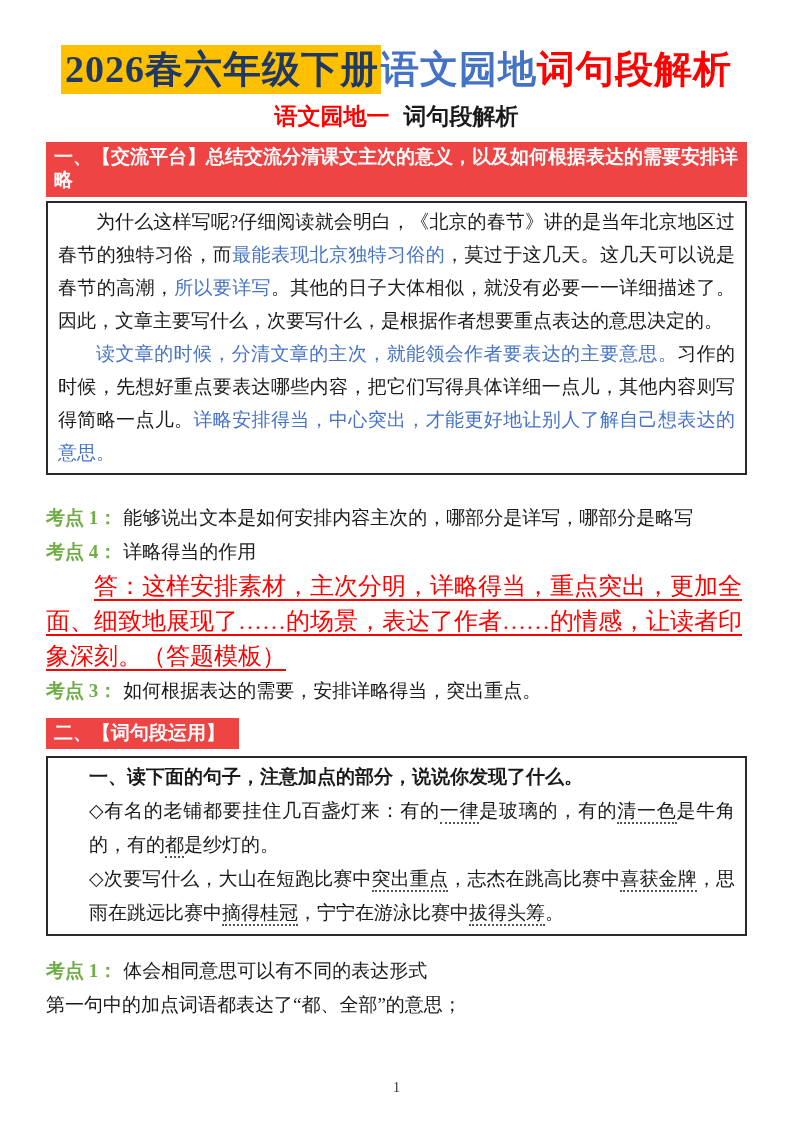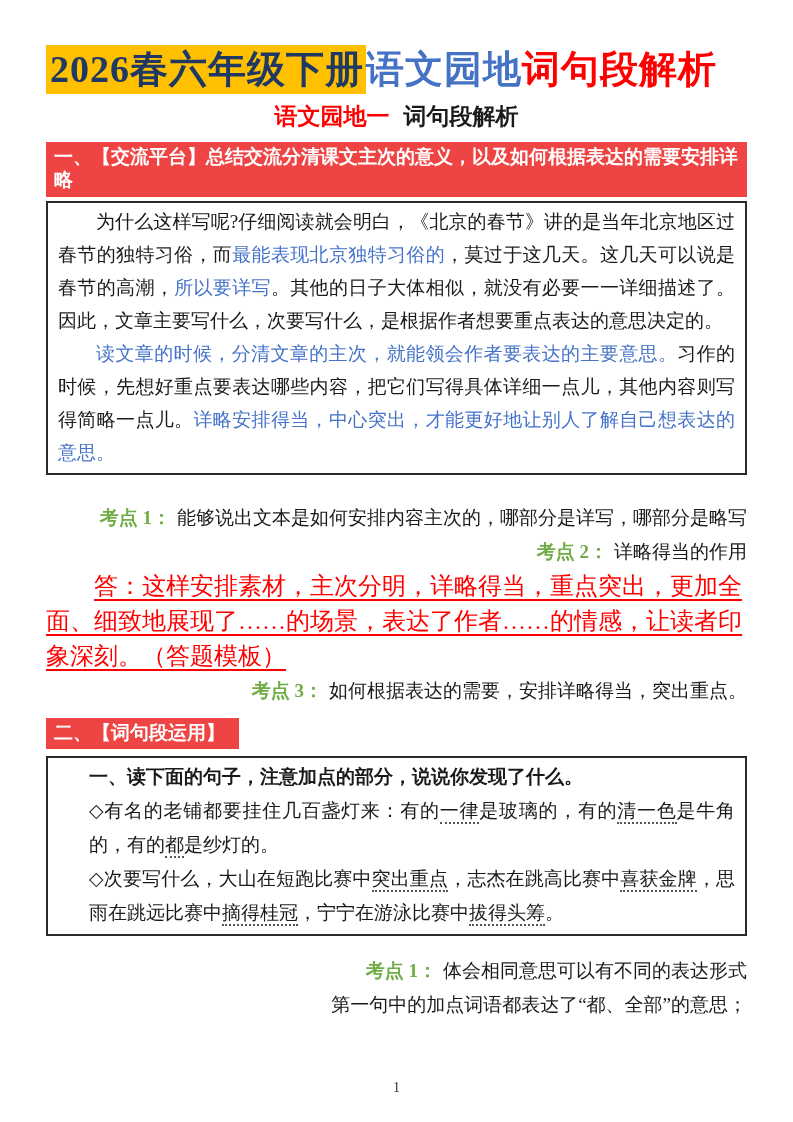--- a/index.html
+++ b/index.html
@@ -8,21 +8,21 @@
     width:793px;height:1122px;
     box-sizing:border-box;
     padding:46px 46px 0 46px;
     background:#ffffff;
     font-family:"Liberation Serif","DejaVu Serif",serif;
     color:#1a1a1a;
     overflow:hidden;
   }
   
   .title{
-    margin:0;
+    margin:0;text-align:center;
     font-size:38px;font-weight:bold;line-height:1.25;
     letter-spacing:1px;white-space:nowrap;
   }
   .t-hl{background:#FFC000;color:#1F3864;padding:3px 2px 4px 4px;}
   .t-blue{color:#4472C4;}
   .t-red{color:#FF0000;}
   .subtitle{
     margin-top:9px;text-align:center;
     font-size:23px;font-weight:bold;line-height:1.2;
   }
@@ -47,21 +47,21 @@
   .indent{text-indent:2em;}
   .blue{color:#4673C8;}
   .box2{margin-top:7px;line-height:34px;padding-left:41px;}
   .bold-head{font-weight:bold;}
   .dots{
     border-bottom:2px dotted #555;
     padding-bottom:1px;
   }
   
   .kd-block{margin-top:26px;}
-  .kd{margin:0;font-size:19px;line-height:34px;text-align:right;}
+  .kd{margin:0;font-size:19px;line-height:34px;}
   .kd-label{color:#70AD47;font-weight:bold;margin-right:6px;}
   .answer{
     margin:0;font-size:24px;line-height:35px;
     color:#FF0000;text-indent:2em;
     text-decoration:underline;
     text-underline-offset:5px;
   }
   .kd-after-box{margin-top:18px;}
   
   .page-num{
@@ -80,21 +80,21 @@
 
   <div class="sec-bar">一、【交流平台】总结交流分清课文主次的意义，以及如何根据表达的需要安排详略</div>
 
   <div class="content-box">
     <p class="indent"><span>为什么这样写呢?仔细阅读就会明白，《北京的春节》讲的是当年北京地区过春节的独特习俗，而</span><span class="blue">最能表现北京独特习俗的</span><span>，莫过于这几天。这几天可以说是春节的高潮，</span><span class="blue">所以要详写</span><span>。其他的日子大体相似，就没有必要一一详细描述了。因此，文章主要写什么，次要写什么，是根据作者想要重点表达的意思决定的。</span></p>
     <p class="indent"><span class="blue">读文章的时候，分清文章的主次，就能领会作者要表达的主要意思。</span><span>习作的时候，先想好重点要表达哪些内容，把它们写得具体详细一点儿，其他内容则写得简略一点儿。</span><span class="blue">详略安排得当，中心突出，才能更好地让别人了解自己想表达的意思。</span></p>
   </div>
 
   <div class="kd-block">
     <p class="kd"><span class="kd-label">考点 1：</span><span>能够说出文本是如何安排内容主次的，哪部分是详写，哪部分是略写</span></p>
-    <p class="kd"><span class="kd-label">考点 2：</span><span>详略得当的作用</span></p>
+    <p class="kd"><span class="kd-label">考点 4：</span><span>详略得当的作用</span></p>
     <p class="answer">答：这样安排素材，主次分明，详略得当，重点突出，更加全面、细致地展现了……的场景，表达了作者……的情感，让读者印象深刻。（答题模板）</p>
     <p class="kd"><span class="kd-label">考点 3：</span><span>如何根据表达的需要，安排详略得当，突出重点。</span></p>
   </div>
 
   <div>
     <div class="sec-bar fit">二、【词句段运用】</div>
   </div>
 
   <div class="content-box box2">
     <p class="bold-head">一、读下面的句子，注意加点的部分，说说你发现了什么。</p>

